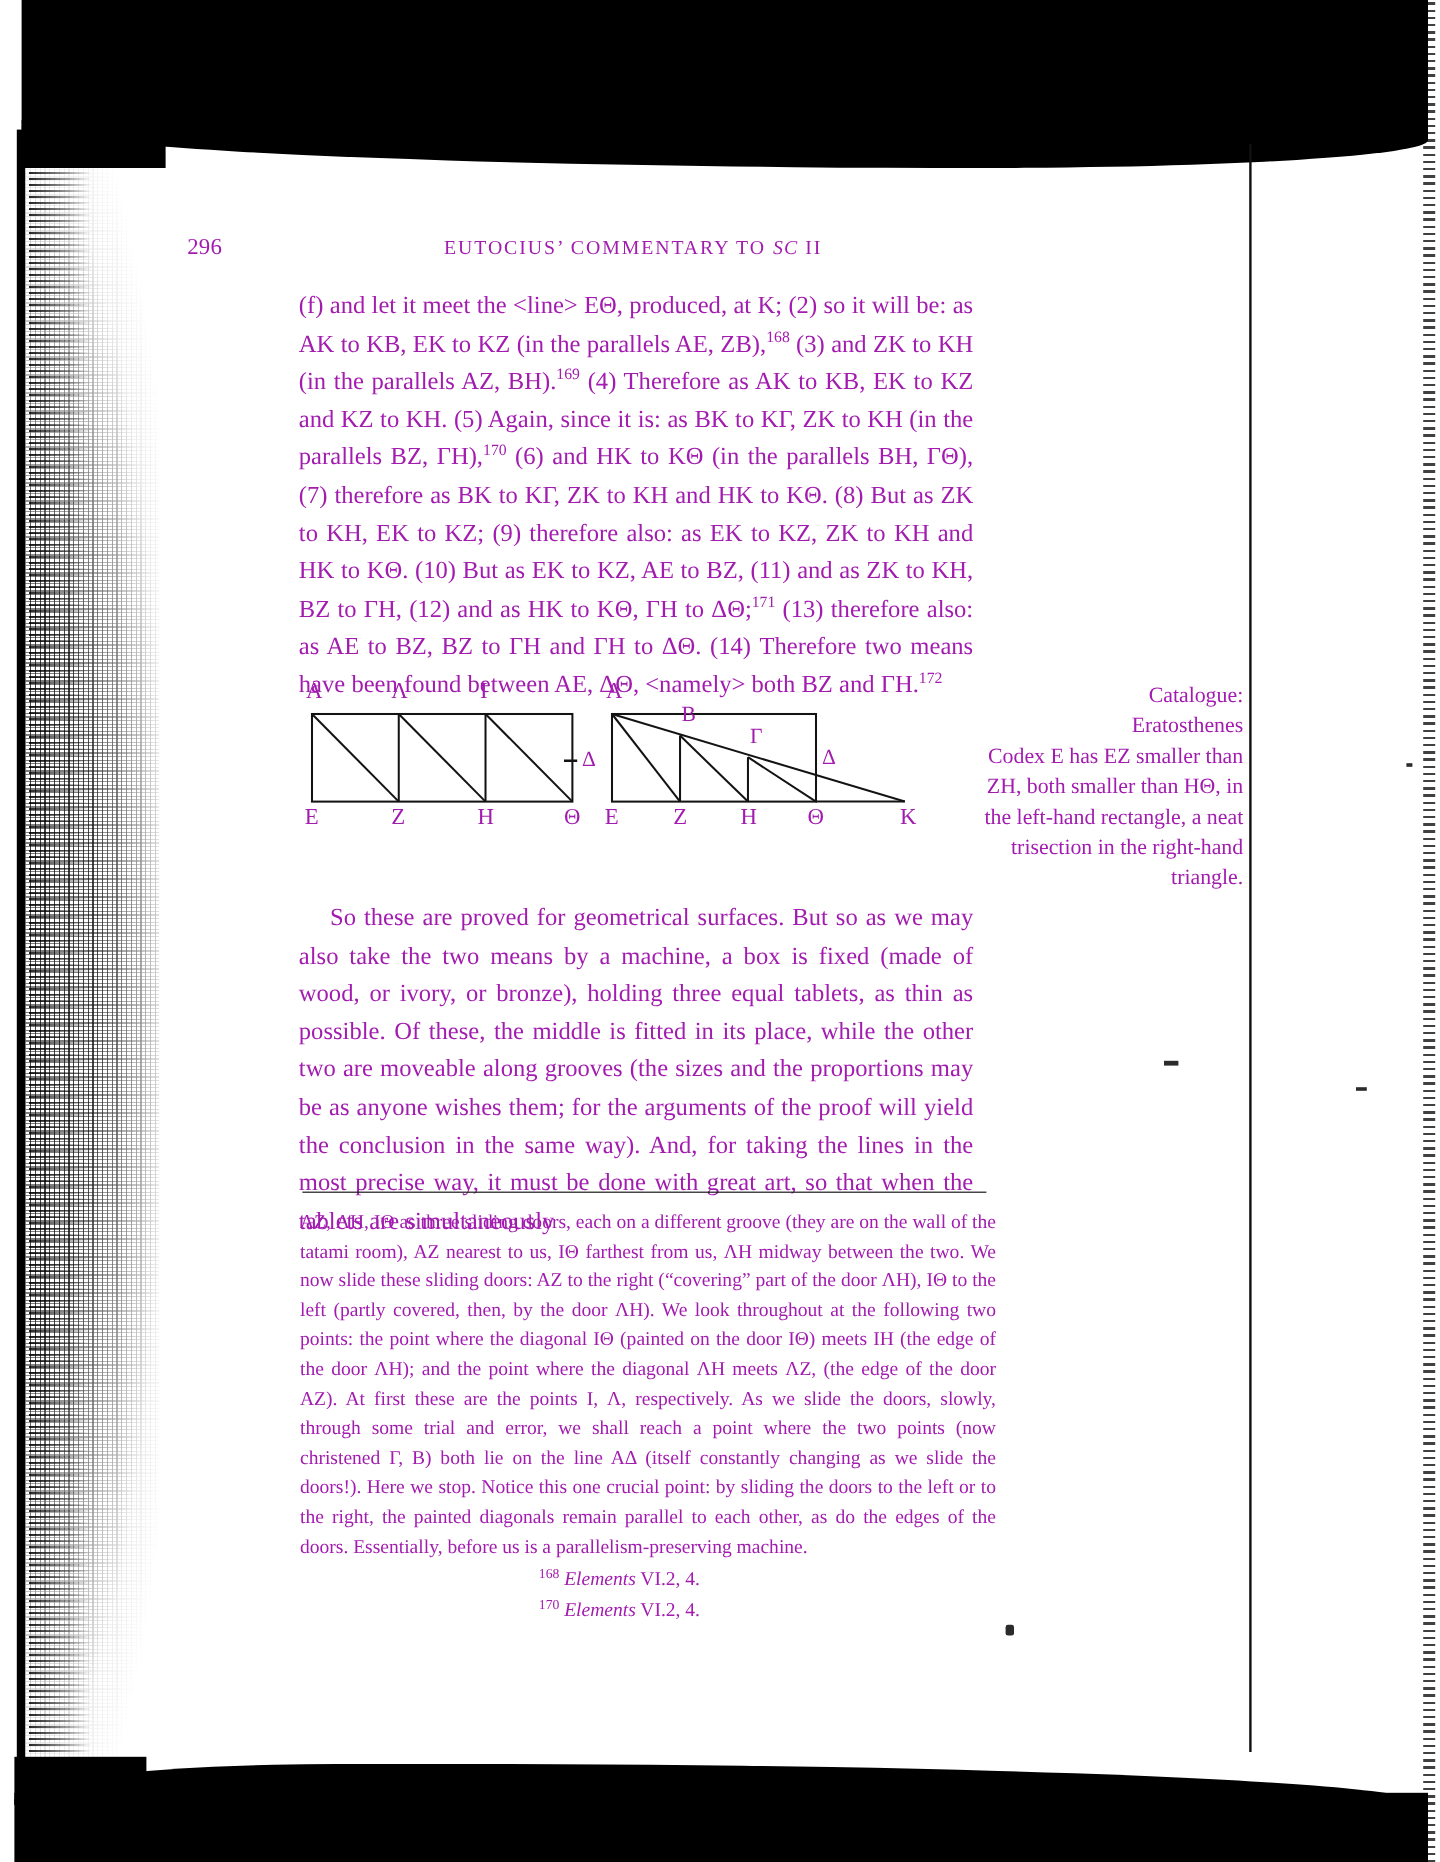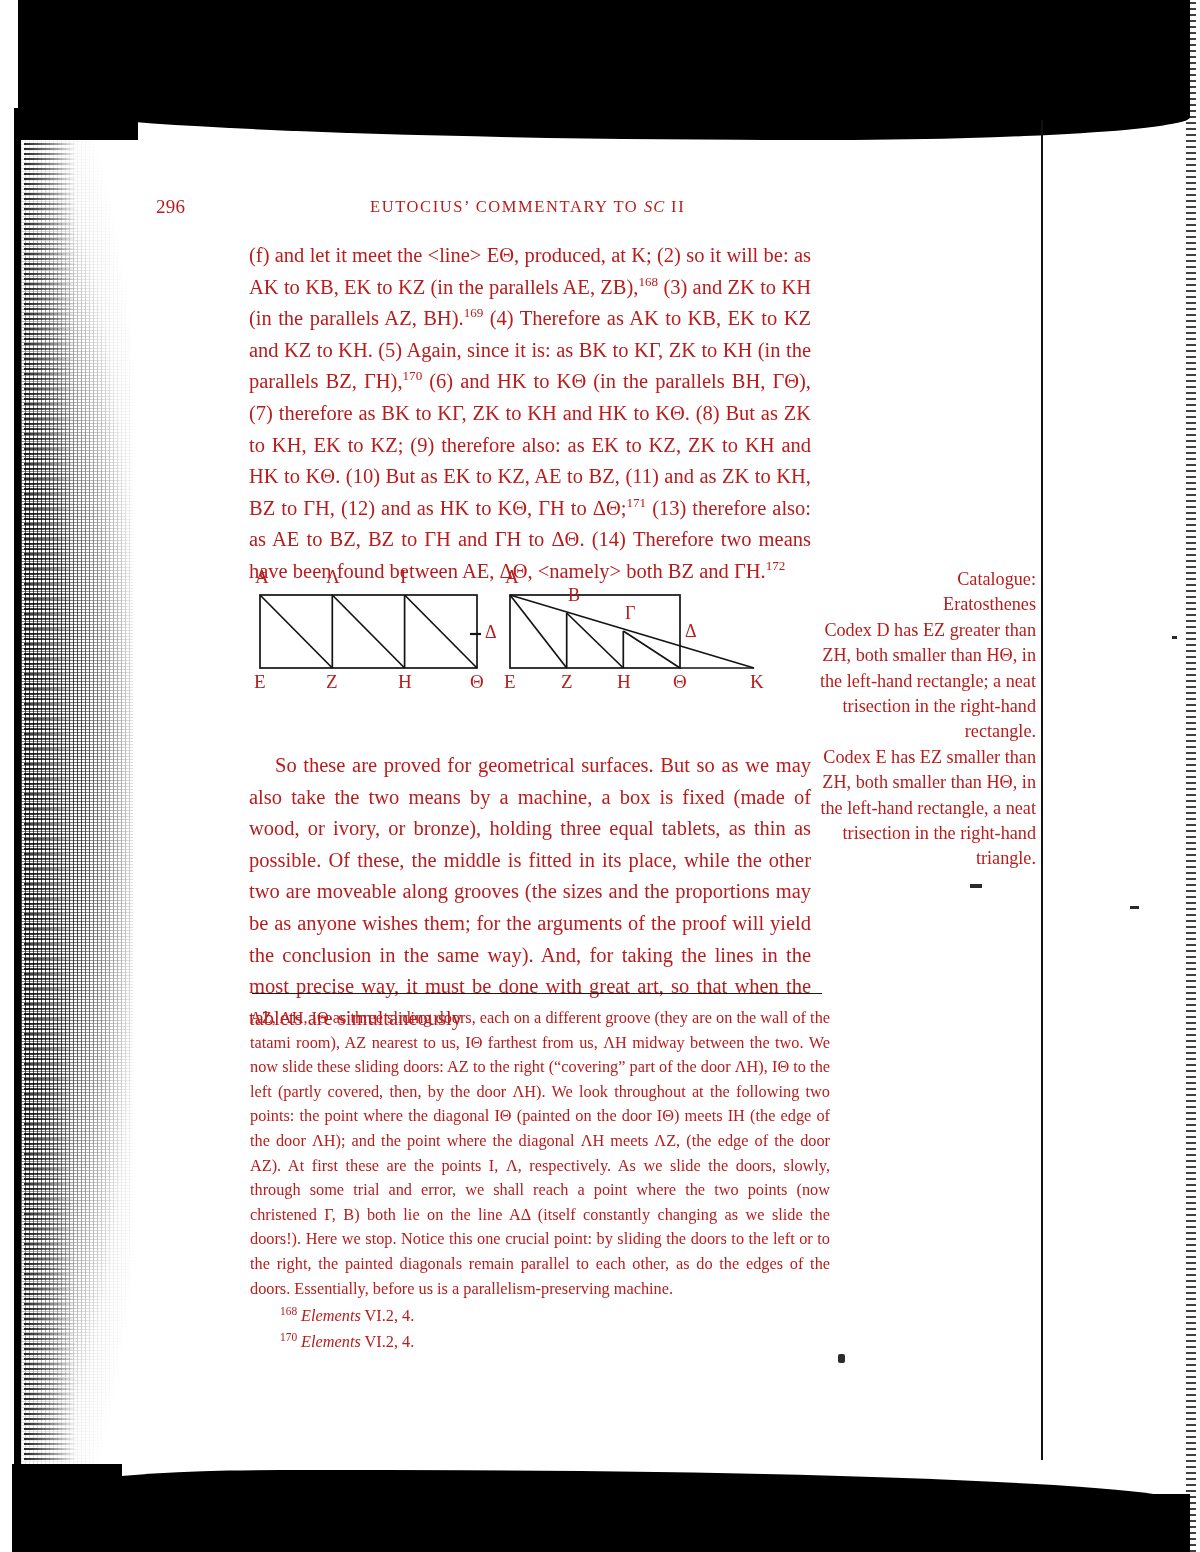--- a/index.html
+++ b/index.html
@@ -7,21 +7,21 @@
     padding: 0;
     background: #ffffff;
   }
   .page {
     position: relative;
     width: 1200px;
     height: 1552px;
     background: #ffffff;
     overflow: hidden;
     font-family: "Liberation Serif", "DejaVu Serif", serif;
-    color: #b91c1c;
+    color: #a21caf;
   }
 
   
   .scan-top-black {
     position: absolute;
     left: 18px;
     top: 0;
     width: 1172px;
     height: 116px;
     background: #000000;
@@ -228,20 +228,21 @@
   }
   .footnotes p { margin: 0; }
   .fn-refs {
     margin-top: 2px;
     font-size: 16.3px;
     line-height: 26px;
   }
   .fn-row {
     display: flex;
     padding-left: 30px;
+    justify-content: center;
   }
   .fn-cell-a { width: 212px; flex: none; }
   .fn-cell-b { flex: 1; }
   .fn-num { font-size: 0.70em; vertical-align: super; line-height: 0; margin-right: 4px; }
   .fn-last { padding-left: 0; text-indent: 30px; text-align: justify; }
   em { font-style: italic; }
 </style>
 </head>
 <body>
 
@@ -312,21 +313,20 @@
       <div style="position:absolute;left:321px;top:113px;font-size:19px;">Z</div>
       <div style="position:absolute;left:377px;top:113px;font-size:19px;">H</div>
       <div style="position:absolute;left:433px;top:113px;font-size:19px;">Θ</div>
       <div style="position:absolute;left:510px;top:113px;font-size:19px;">K</div>
       <div style="position:absolute;left:445px;top:63px;font-size:18px;">Δ</div>
     </div>
 
     <div class="catalogue">
       <p>Catalogue:</p>
       <p>Eratosthenes</p>
-      <p>Codex D has EZ greater than ZH, both smaller than HΘ, in the left-hand rectangle; a neat trisection in the right-hand rectangle.</p>
       <p>Codex E has EZ smaller than ZH, both smaller than HΘ, in the left-hand rectangle, a neat trisection in the right-hand triangle.</p>
     </div>
 
     <div class="body-col p2">
       <p class="indent">So these are proved for geometrical surfaces. But so as we may also take the two means by a machine, a box is fixed (made of wood, or ivory, or bronze), holding three equal tablets, as thin as possible. Of these, the middle is fitted in its place, while the other two are moveable along grooves (the sizes and the proportions may be as anyone wishes them; for the arguments of the proof will yield the conclusion in the same way). And, for taking the lines in the most precise way, it must be done with great art, so that when the tablets are simultaneously</p>
     </div>
 
     <div class="fn-rule"></div>
 
     <div class="footnotes">

